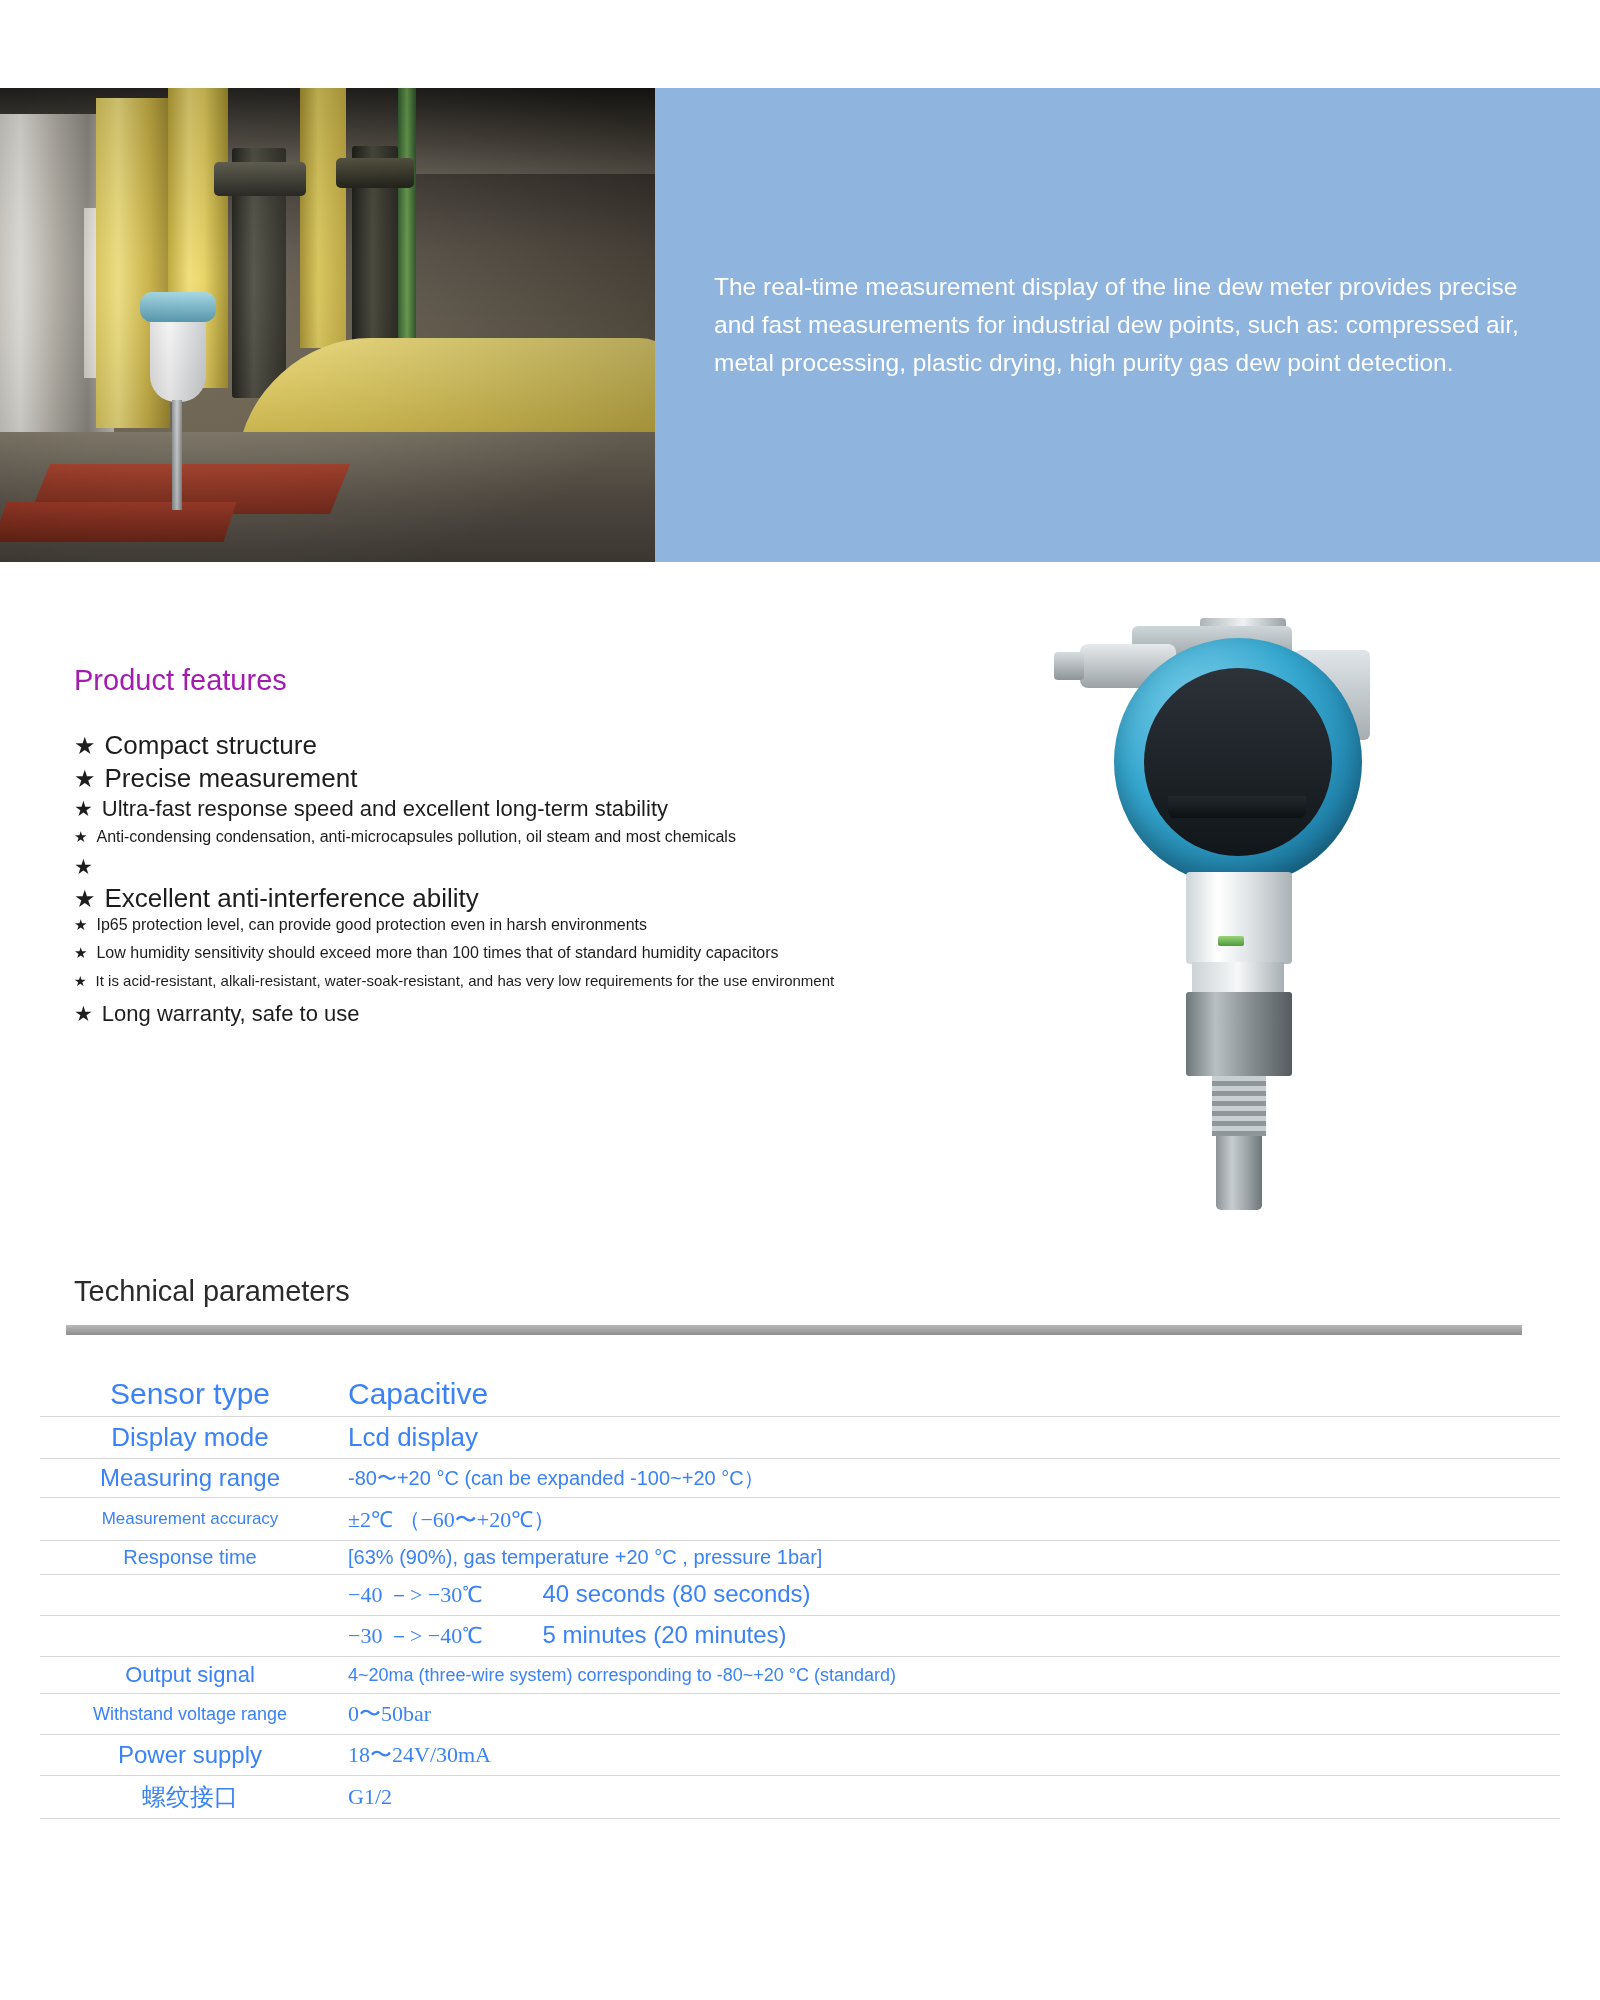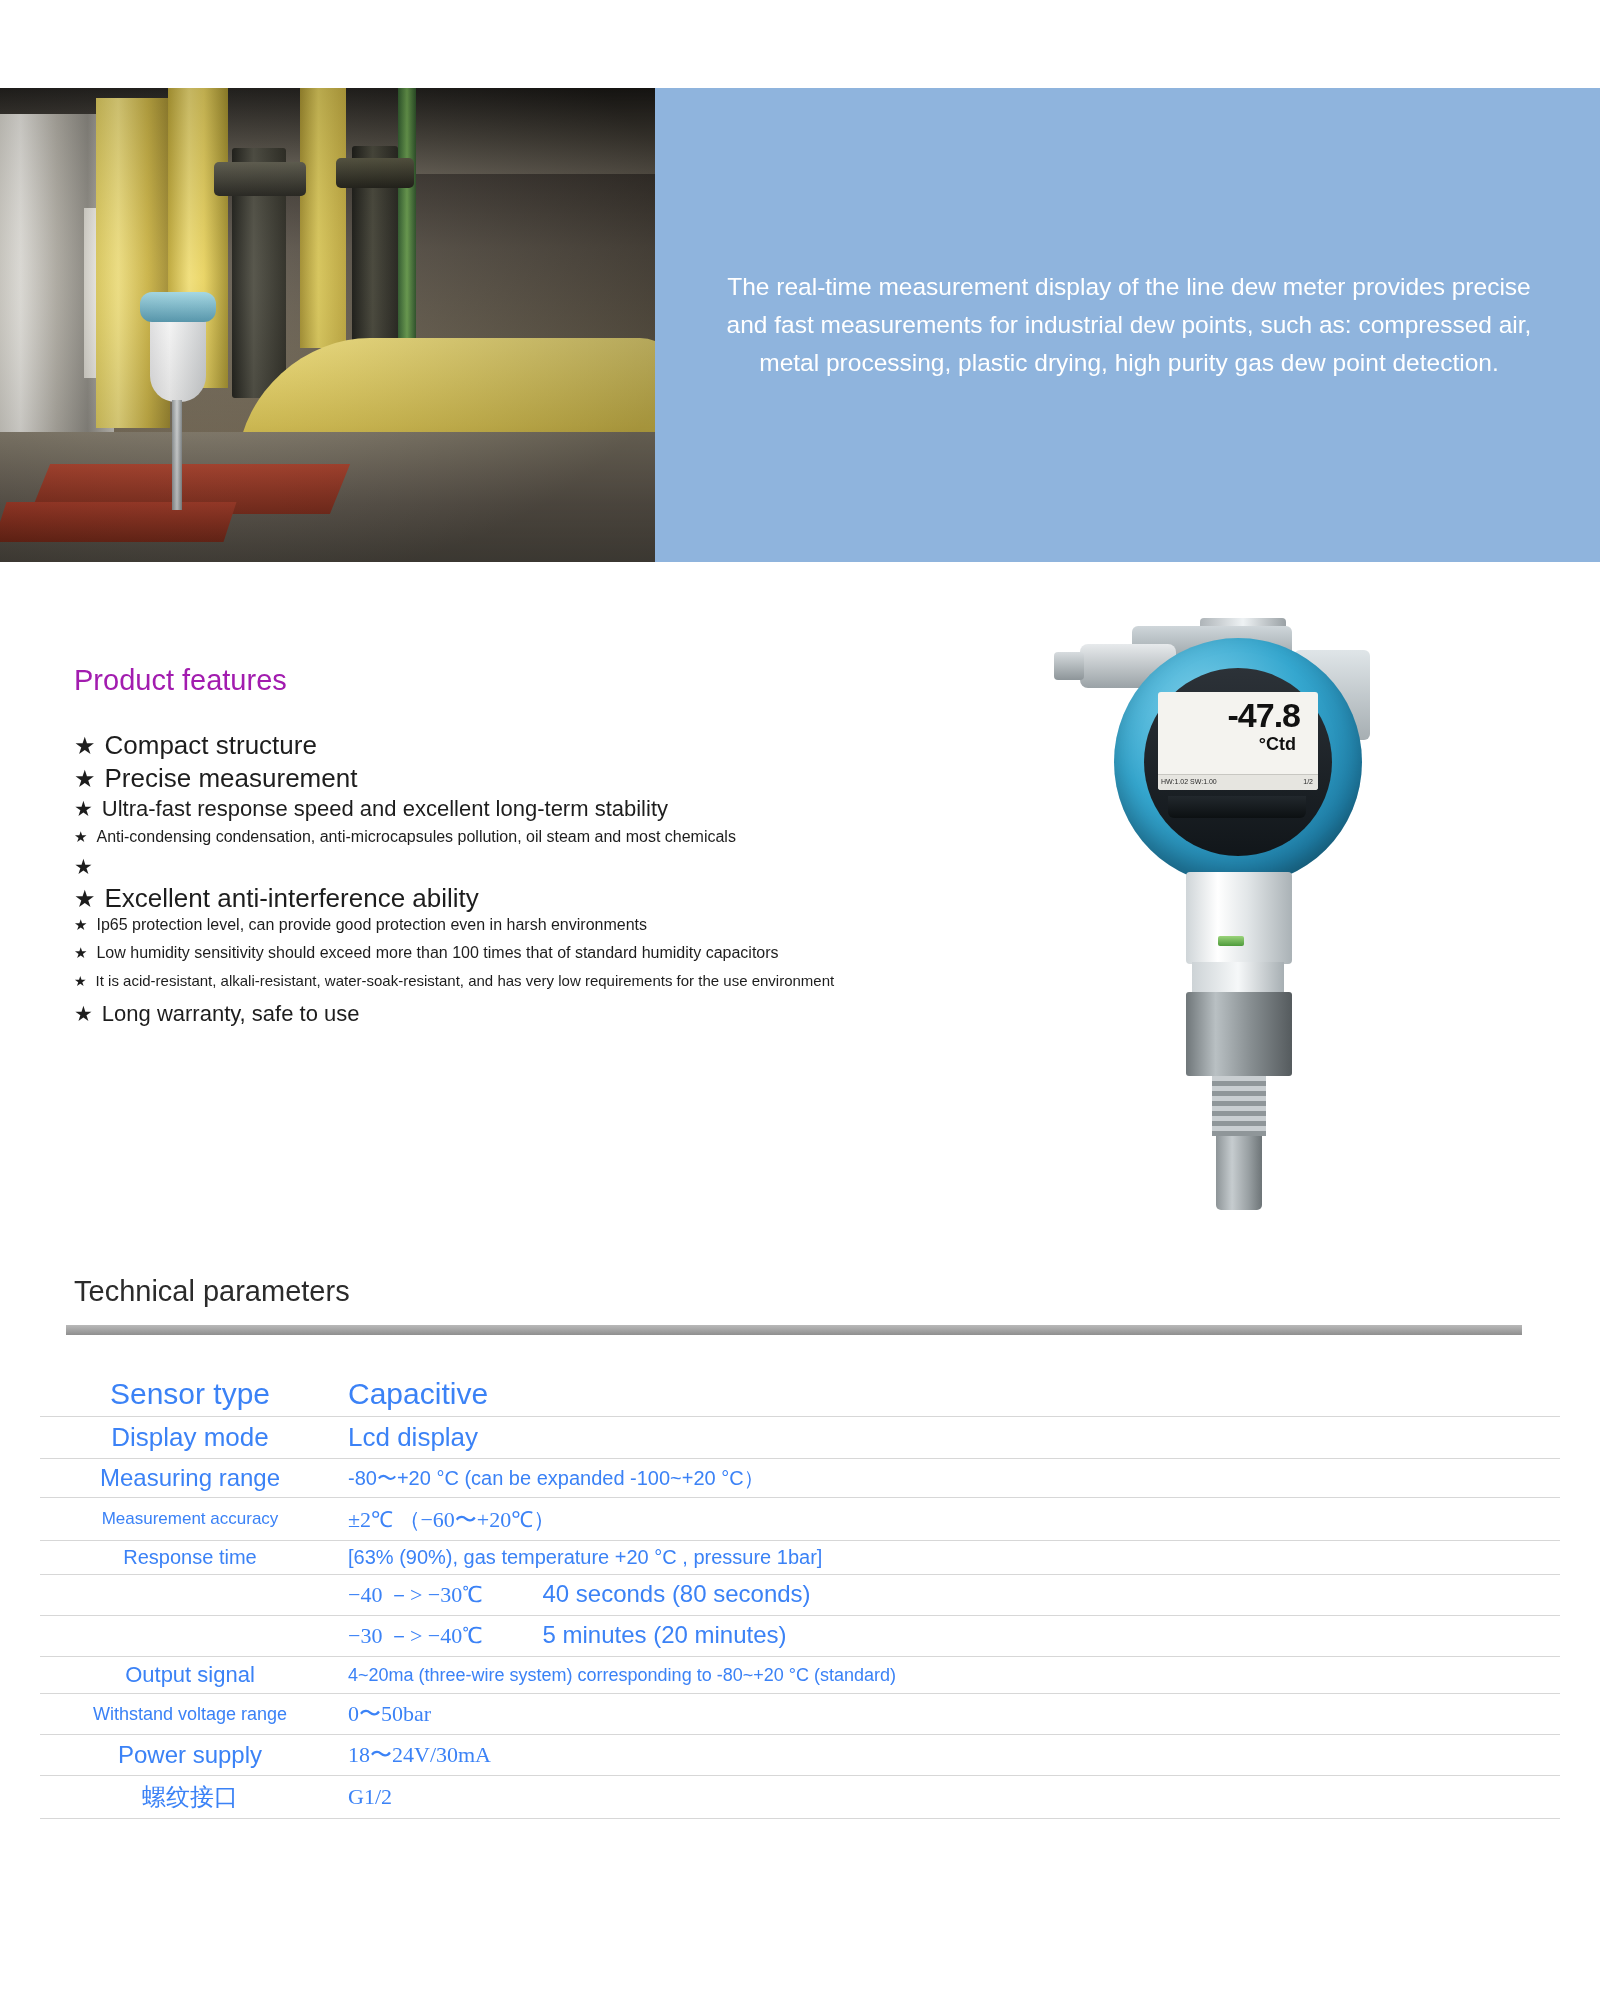--- a/index.html
+++ b/index.html
@@ -128,21 +128,21 @@
     display: flex;
     align-items: center;
     justify-content: flex-end;
     padding: 0 56px 0 40px;
   }
   .hero-text p {
     margin: 0;
     color: #ffffff;
     font-size: 24.5px;
     line-height: 1.55;
-    text-align: center;
+    text-align: left;
     max-width: 830px;
   }
 
   
   .features {
     position: absolute;
     left: 74px; top: 664px;
     width: 1020px;
   }
   .features h2 {
@@ -388,28 +388,20 @@
     </div>
   </div>
 
   <div class="device">
     <div class="dev-tophat"></div>
     <div class="dev-headband"></div>
     <div class="dev-connector"></div>
     <div class="dev-rbox"></div>
     <div class="dev-head"></div>
     <div class="dev-bezel"></div>
-    <div class="dev-screen">
-      <div class="dev-val">-47.8</div>
-      <div class="dev-unit">°Ctd</div>
-      <div class="dev-statusbar">
-        <span class="l">HW:1.02 SW:1.00</span>
-        <span class="r">1/2</span>
-      </div>
-    </div>
     <div class="dev-screen-lip"></div>
     <div class="dev-neck"></div>
     <div class="dev-greendot"></div>
     <div class="dev-neck2"></div>
     <div class="dev-grip"></div>
     <div class="dev-thread"></div>
     <div class="dev-filter"></div>
   </div>
 
   <div class="tech-title">Technical parameters</div>

